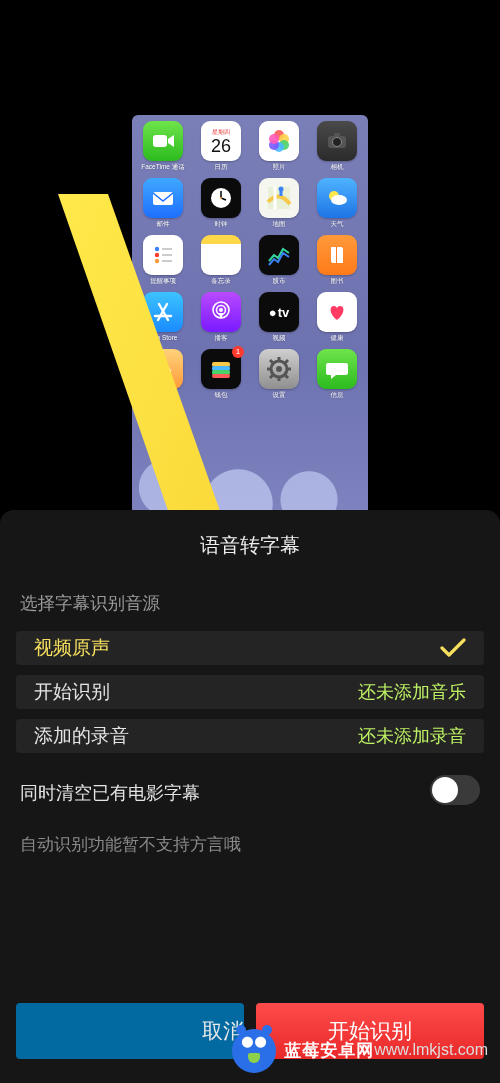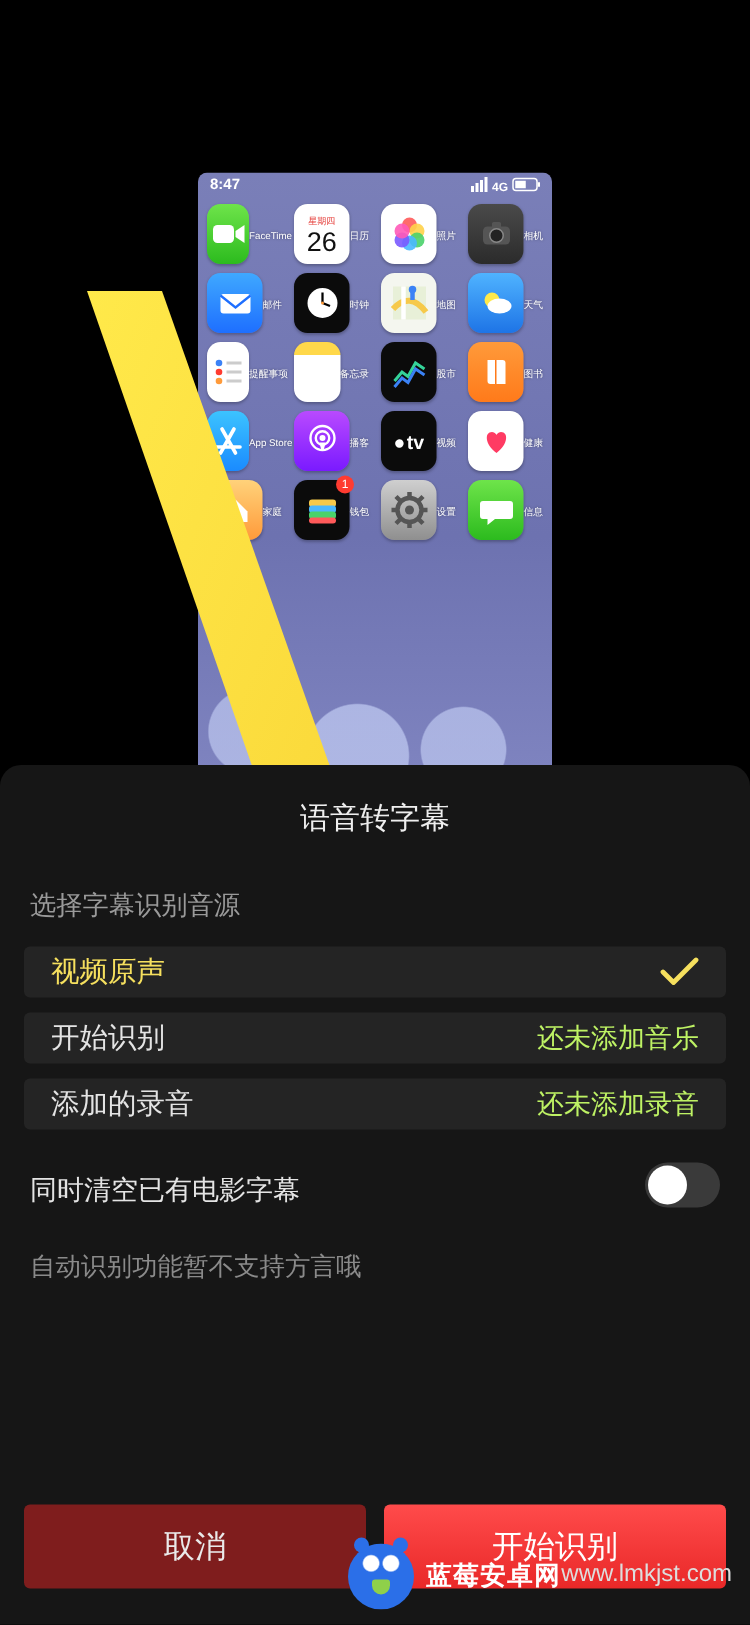--- a/index.html
+++ b/index.html
@@ -53,21 +53,21 @@
     display: flex;
     flex-direction: column;
     gap: 6px;
   }
   .phone-row {
     display: flex;
     justify-content: space-between;
   }
   .phone-app {
     display: flex;
-    flex-direction: row;
+    flex-direction: column;
     align-items: center;
     width: 50px;
   }
   .app-icon {
     width: 40px;
     height: 40px;
     border-radius: 9px;
     display: flex;
     align-items: center;
     justify-content: center;
@@ -188,21 +188,21 @@
   }
   .btn {
     flex: 1;
     height: 56px;
     border-radius: 4px;
     display: flex;
     align-items: center;
     justify-content: center;
     font-size: 21px;
   }
-  .btn-cancel { background: #7f1d1d; color: #eaeaea; }
+  .btn-cancel { background: #0369a1; color: #eaeaea; justify-content: flex-end; }
   .btn-start {
     background: linear-gradient(180deg, #ff4b4b 0%, #e92828 100%);
     color: #fff;
   }
 
   .watermark {
     position: absolute;
     right: 8px;
     bottom: 8px;
     display: flex;
@@ -239,37 +239,20 @@
   .wm-mascot .ear.r{right:4px}
   .wm-text { display: flex; line-height: 1.05; }
   .wm-name { font-size: 17px; color: #fff; font-weight: 600; letter-spacing: 1px;}
   .wm-url { font-size: 16px; color: #ddd; }
 </style>
 </head>
 <body>
 
 <div class="preview-area">
   <div class="phone-screen">
-    <div class="phone-status">
-      <span>8:47</span>
-      <span class="phone-status-right">
-        <svg width="46" height="10" viewBox="0 0 46 10">
-          <g fill="#fff">
-            <rect x="0" y="6" width="2" height="4"></rect>
-              <rect x="3" y="4" width="2" height="6"></rect>
-            <rect x="6" y="2" width="2" height="8"></rect>
-              <rect x="9" y="0" width="2" height="10"></rect>
-          </g>
-          <text x="14" y="9" font-size="8" fill="#fff">4G</text>
-          <rect x="28" y="1" width="16" height="8" rx="2" fill="none" stroke="#fff" stroke-width="1"></rect>
-          <rect x="29.5" y="2.5" width="7" height="5" fill="#fff"></rect>
-          <rect x="44.5" y="3.5" width="1.5" height="3" fill="#fff"></rect>
-        </svg>
-      </span>
-    </div>
     <div class="phone-grid" id="phone-grid">
         <div class="phone-row">
           <div class="phone-app">
             <div class="app-icon" style="background: linear-gradient(rgb(110, 228, 74), rgb(44, 187, 30));">
               <svg width="28" height="28" viewBox="0 0 28 28">
                 <rect x="4" y="8" width="14" height="12" rx="3" fill="#fff"></rect>
                 <path d="M19 12 L25 8 V20 L19 16 Z" fill="#fff"></path>
               </svg>
             </div>
             <div class="app-label">FaceTime 通话</div>

